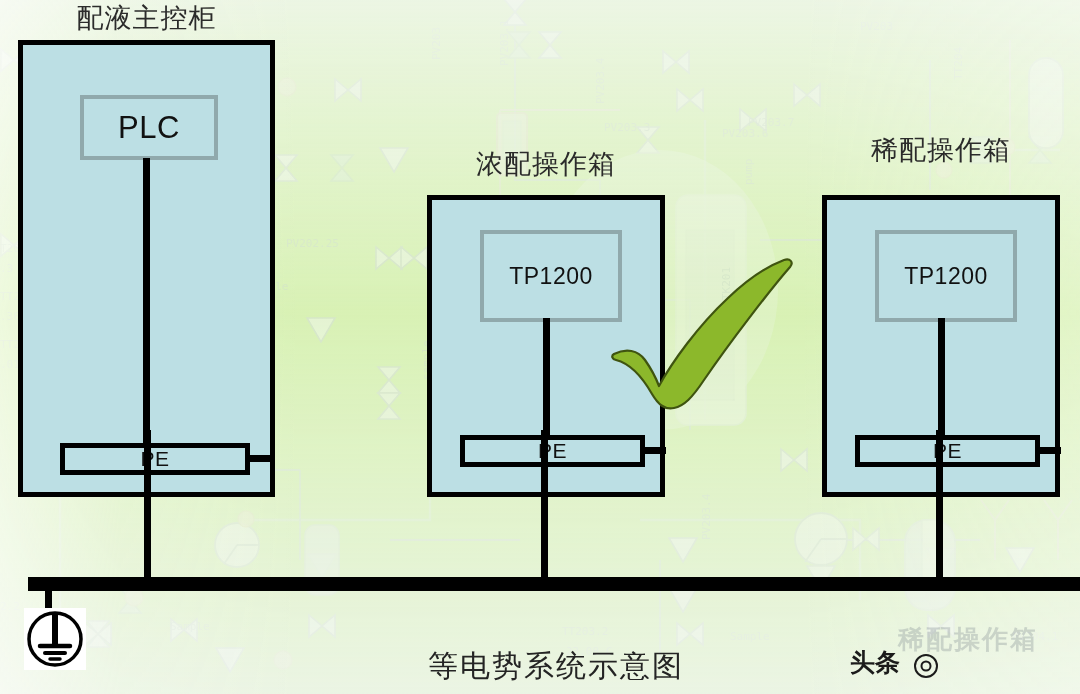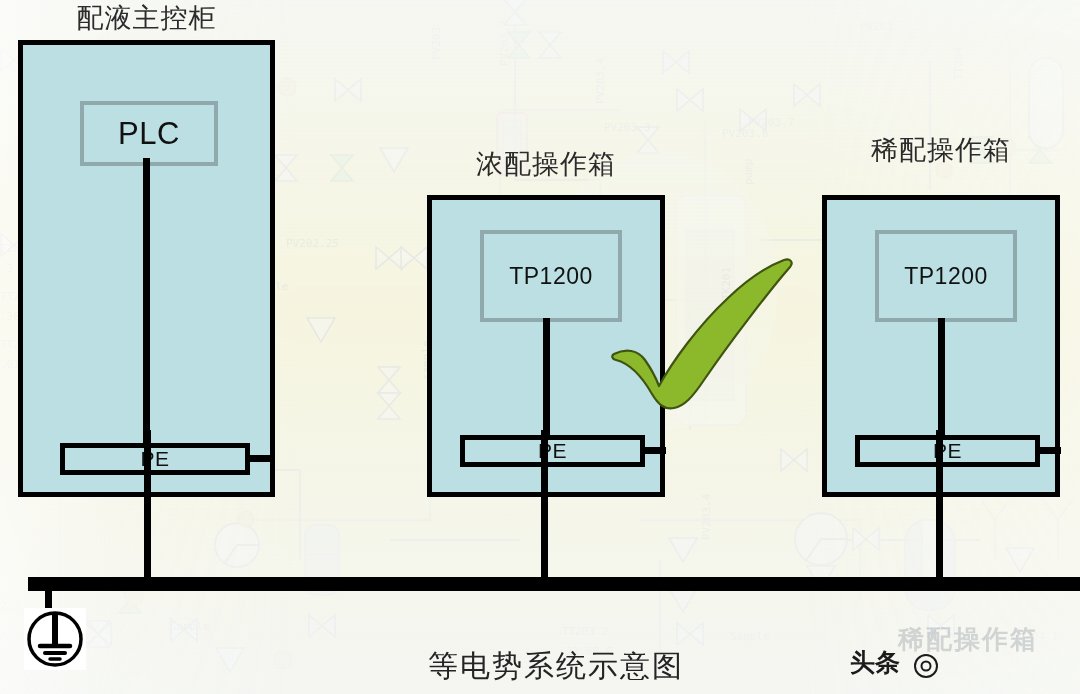--- a/index.html
+++ b/index.html
@@ -10,21 +10,21 @@
   }
   body {
     font-family: "Liberation Sans", "DejaVu Sans", sans-serif;
   }
 
   #stage {
     position: relative;
     width: 1080px;
     height: 694px;
     overflow: hidden;
-    background: #fef9c3;
+    background: #bef264;
   }
 
   
   #bg-pid {
     position: absolute;
     left: 0; top: 0;
     width: 1080px; height: 694px;
     opacity: 0.42;
     pointer-events: none;
   }
@@ -326,21 +326,21 @@
     </g>
   </svg>
 
   <div id="bg-wash"></div>
 
   <div id="diagram">
 
     <div class="cab-title" style="left:18px; top:0px; width:257px;">配液主控柜</div>
 
     <div class="cabinet" style="left:18px; top:40px; width:257px; height:457px;">
-      <div class="device" style="left:57px; top:56px; width:138px; height:65px;text-align:right;">PLC</div>
+      <div class="device" style="left:57px; top:50px; width:138px; height:65px;text-align:right;">PLC</div>
       <div class="vline" style="left:120px; top:113px; height:310px;"></div>
       <div class="pe-bar" style="left:37px; top:398px; width:190px; height:32px;">PE</div>
       <div class="hline" style="left:222px; top:410px; width:30px;"></div>
     </div>
 
     <div class="vline" style="left:144px; top:430px; height:150px;"></div>
 
     <div class="cab-title" style="left:427px; top:146px; width:238px;">浓配操作箱</div>
 
     <div class="cabinet" style="left:427px; top:195px; width:238px; height:302px;">

